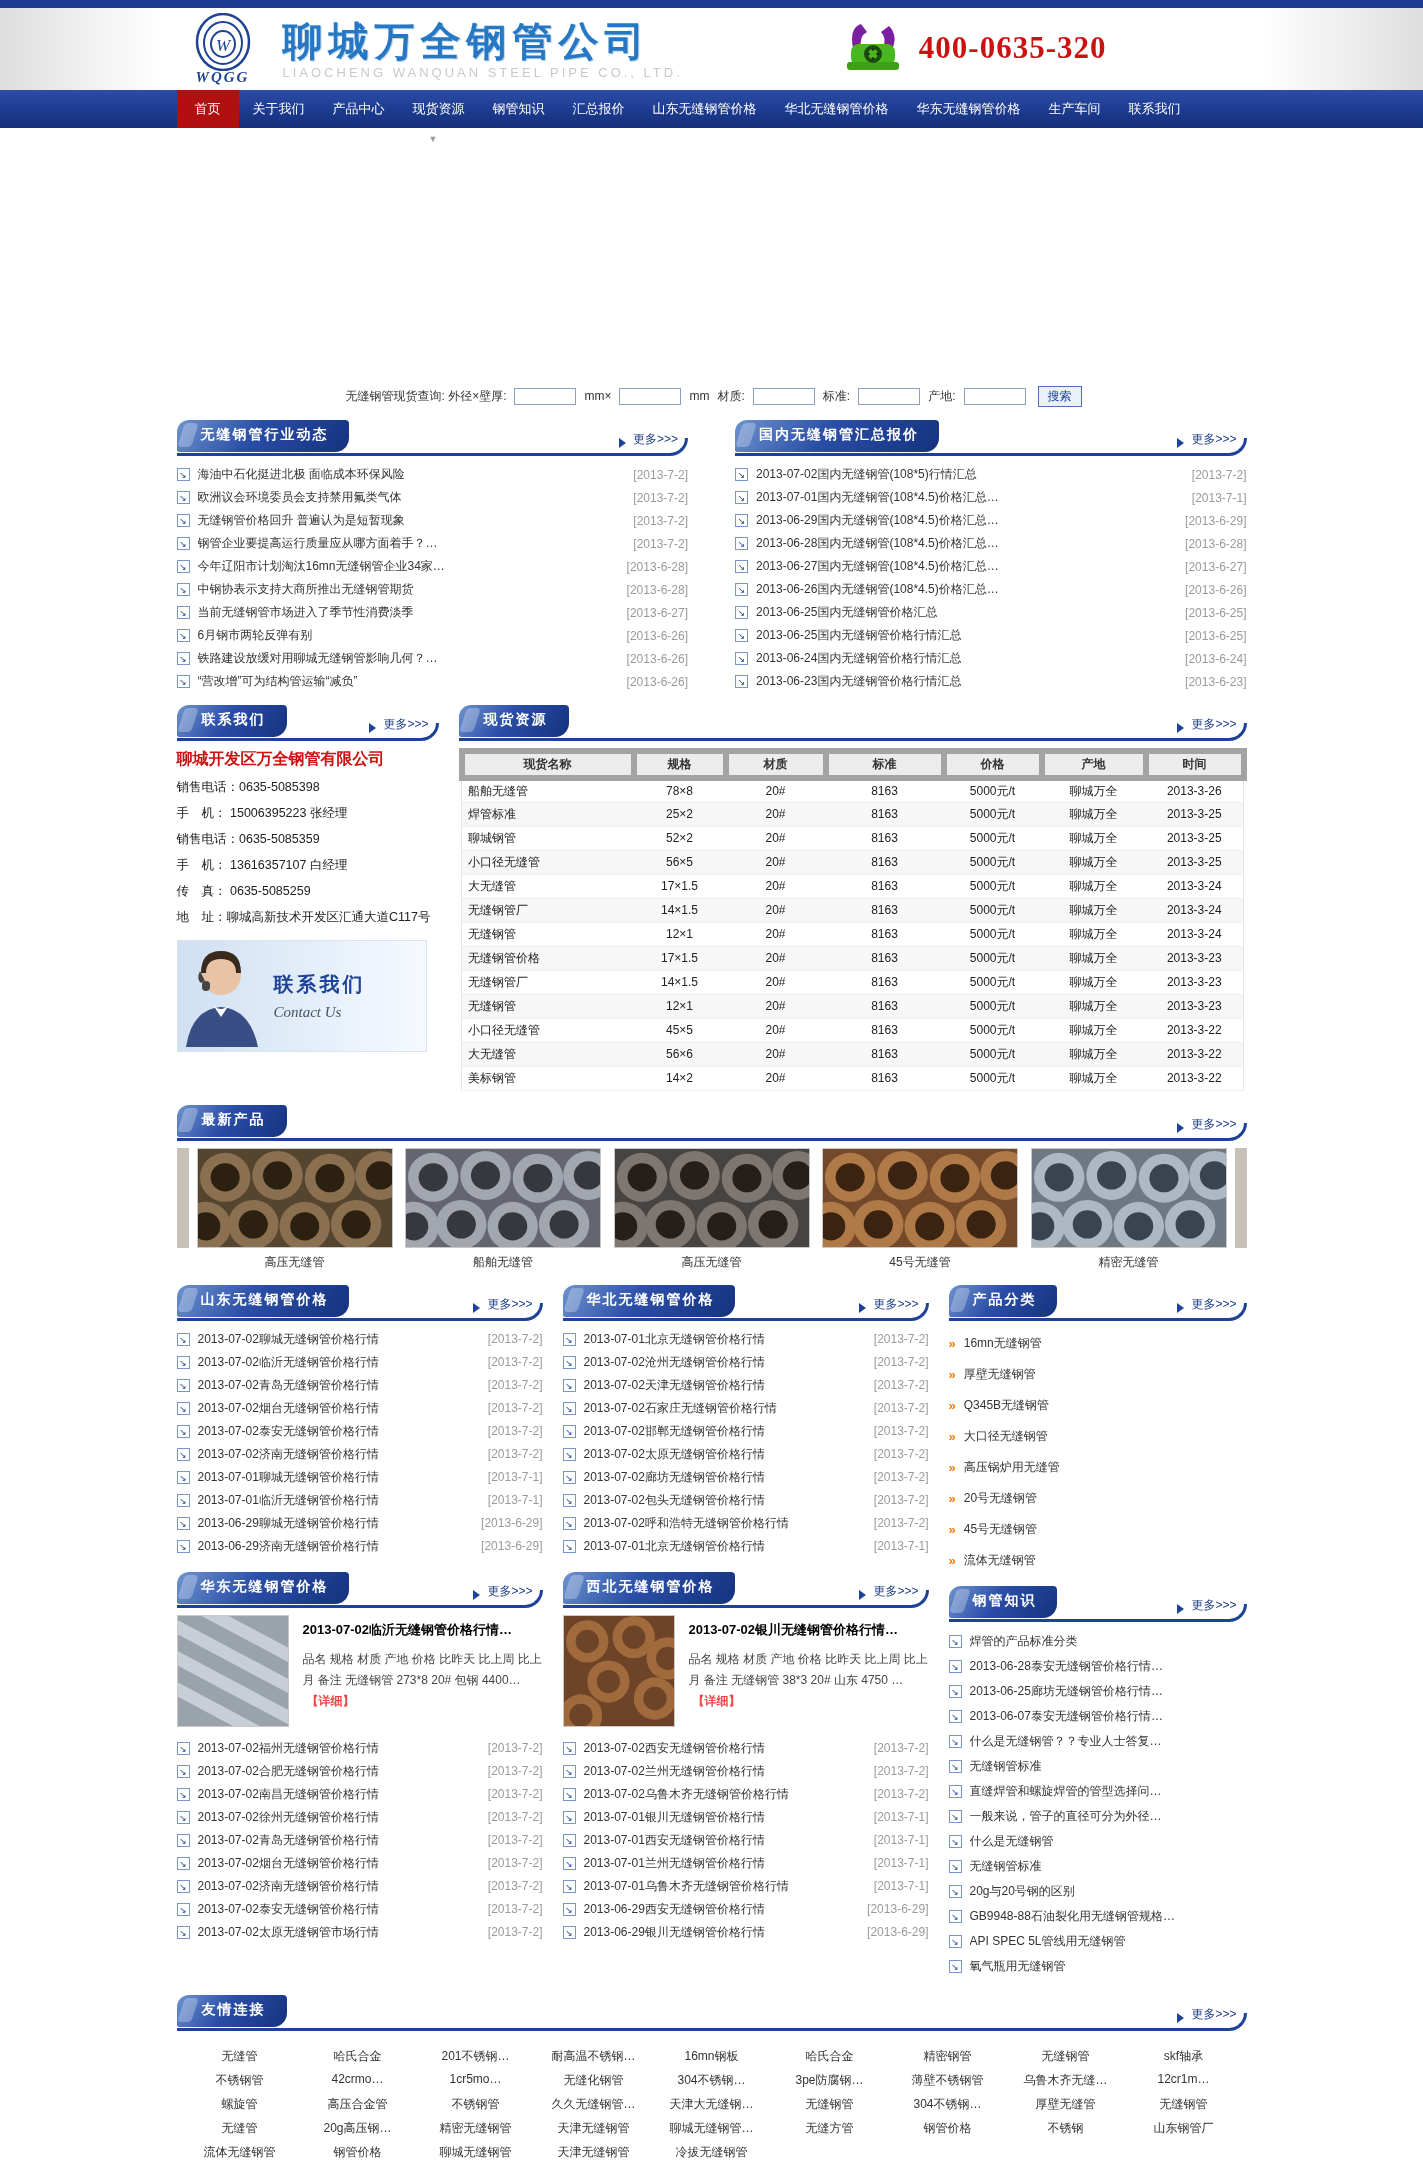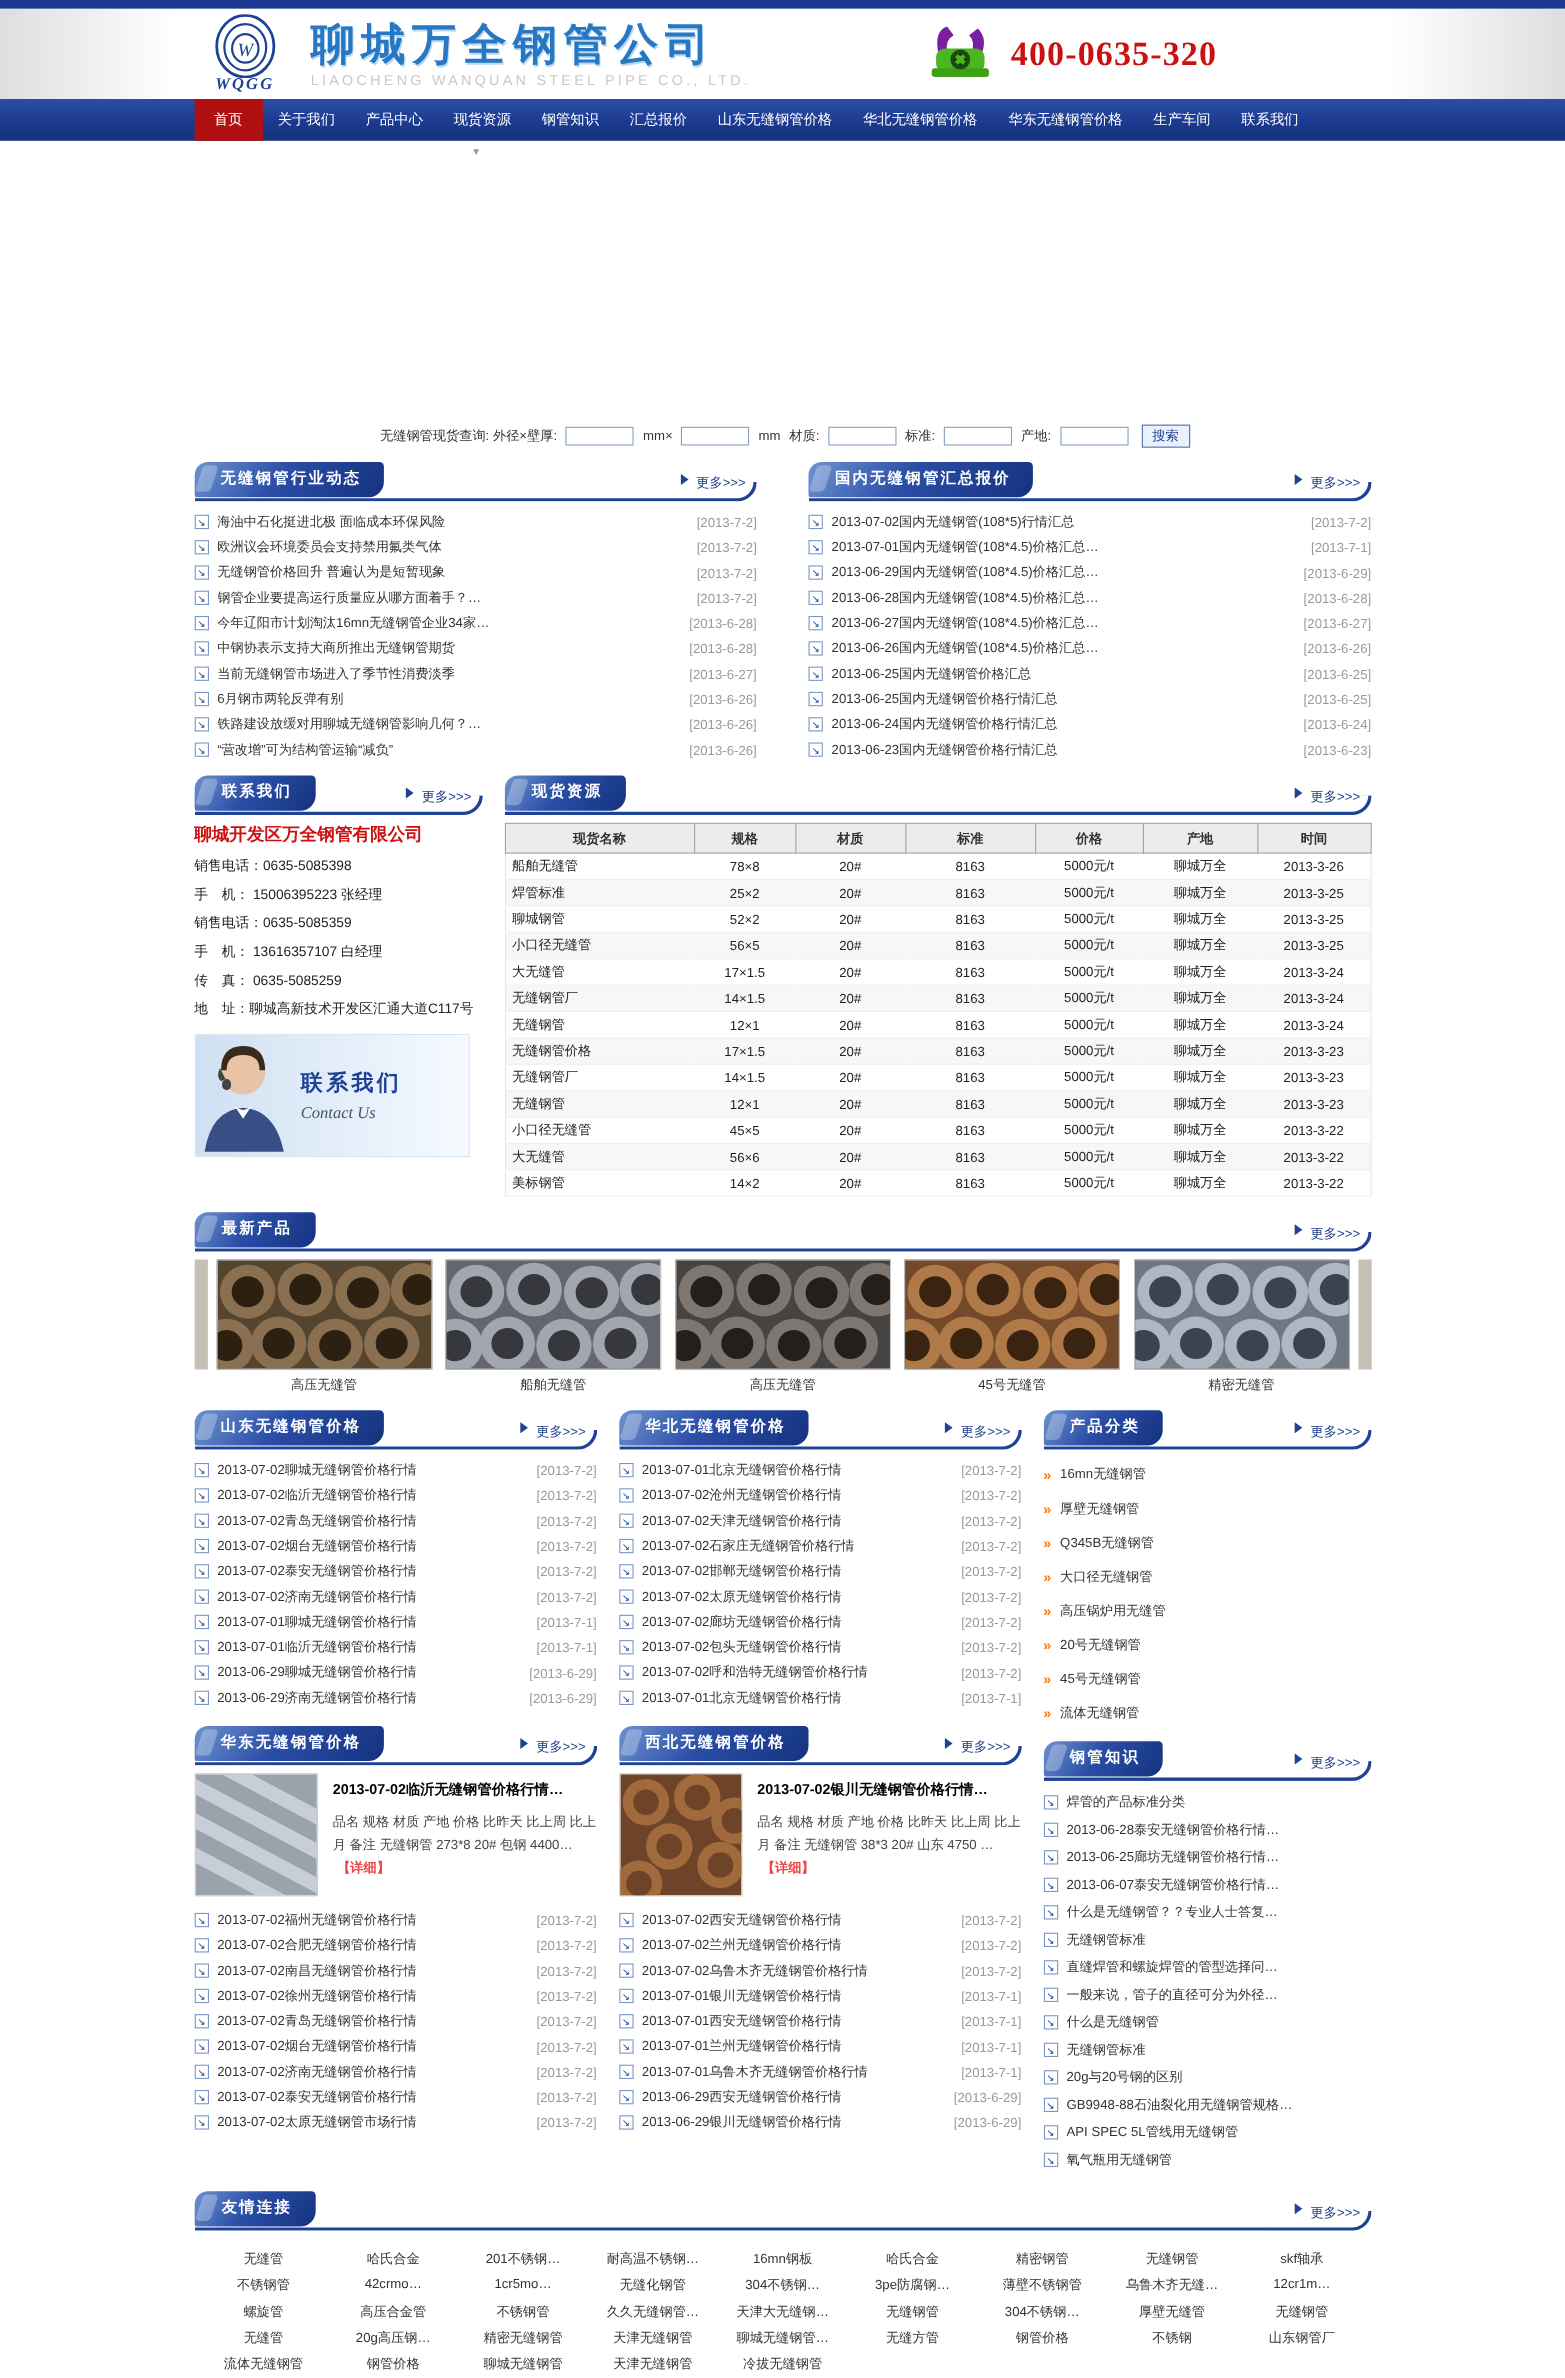--- a/index.html
+++ b/index.html
@@ -35,21 +35,21 @@
   .search-row { display:flex; align-items:center; justify-content:center; height:32px; font-size:12px; color:#333; }
   .search-row .lbl { margin:0 4px; }
   .search-row input { width:62px; height:17px; border:1px solid #8aa0bd; background:#fff; margin:0 4px; font-size:11px; padding:0 3px; }
   .search-btn { border:1px solid #4a72b8; background:#eaf1fa; color:#1e4296; font-size:12px; padding:1px 9px; margin-left:8px; cursor:pointer; }
 
   
   .sec-head { position:relative; height:36px; margin-bottom:7px; }
   .sec-line { position:absolute; left:0; right:0; bottom:0; height:18px; border-bottom:3px solid #1e4296; border-right:3px solid #1e4296; border-radius:0 0 20px 0; }
   .sec-tab { position:absolute; left:0; top:0; min-width:158px; text-align:center; background:linear-gradient(125deg,#6d93cf 0,#2a4da6 45%,#14327e 100%); color:#fff; font-size:14px; font-weight:bold; letter-spacing:2px; padding:6px 20px 8px 24px; border-radius:12px 4px 14px 2px; }
   .sec-tab::before { content:""; position:absolute; left:4px; top:3px; bottom:5px; width:14px; background:rgba(255,255,255,.28); transform:skewX(-18deg); border-radius:4px; }
-  .more { position:absolute; right:10px; bottom:8px; font-size:12px; color:#1e3c86; display:flex; align-items:flex-start; }
+  .more { position:absolute; right:10px; bottom:8px; font-size:12px; color:#1e3c86; display:flex; align-items:flex-end; }
   .more .tri { width:0; height:0; border-left:7px solid #1e4296; border-top:5px solid transparent; border-bottom:5px solid transparent; margin-right:7px; }
 
   
   .row { display:flex; }
   .news-row { margin-top:8px; justify-content:space-between;gap:47px; }
   .col-half { width:522px; }
   .news-list li { display:flex; align-items:center; height:23px; font-size:12px; }
   .ico { width:13px; height:13px; border:1px solid #7a96c8; background:#fff; color:#1e4296; font-size:9px; line-height:12px; text-align:center; margin-right:8px; flex:none; }
   .ico::before { content:"\2198"; }
   .news-list .txt { flex:1; color:#333; overflow:hidden; white-space:nowrap; }
@@ -59,21 +59,21 @@
   .contact-row { margin-top:12px; justify-content:space-between; }
   .contact-col { width:262px; }
   .contact-company { color:#cc1111; font-weight:bold; font-size:16px; margin:8px 0 4px; }
   .contact-lines li { font-size:12.5px; line-height:26px; color:#222; white-space:nowrap; }
   .contact-banner { margin-top:10px; width:250px; height:112px; background:linear-gradient(90deg,#cfe0f2,#f6faff); border:1px solid #d8e4f0; display:flex; align-items:center; }
   .cb-text { margin-left:10px; }
   .cb-cn { font-size:20px; font-weight:bold; color:#1e4296; letter-spacing:3px; }
   .cb-en { font-family:"Liberation Serif","DejaVu Serif",serif; font-style:italic; font-size:15px; color:#456; margin-top:6px; }
   .spot-col { width:788px; }
   .spot-table { width:100%; border-collapse:collapse; border:1px solid #e6e6e6; }
-  .spot-table th { background:#ececec; font-size:12px; font-weight:bold; height:27px; border:1px solid #a3a3a3; }
+  .spot-table th { background:#ececec; font-size:12px; font-weight:bold; height:27px; border:6px solid #a3a3a3; }
   .spot-table td { font-size:12px; text-align:center; height:24px; border-bottom:1px solid #efefef; color:#222; }
   .spot-table td:first-child { text-align:left; padding-left:6px; }
   .spot-table tbody tr:nth-child(even) { background:#f7f7f7; }
 
   
   .products-sec { margin-top:14px; }
   .prod-strip { display:flex; align-items:flex-start; margin-top:4px; }
   .edge { width:12px; height:100px; background:#b8b0a4; opacity:.8; flex:none; }
   .prods { flex:1; display:flex; justify-content:space-between; padding:0 8px; }
   .prod { width:196px; text-align:center; }

